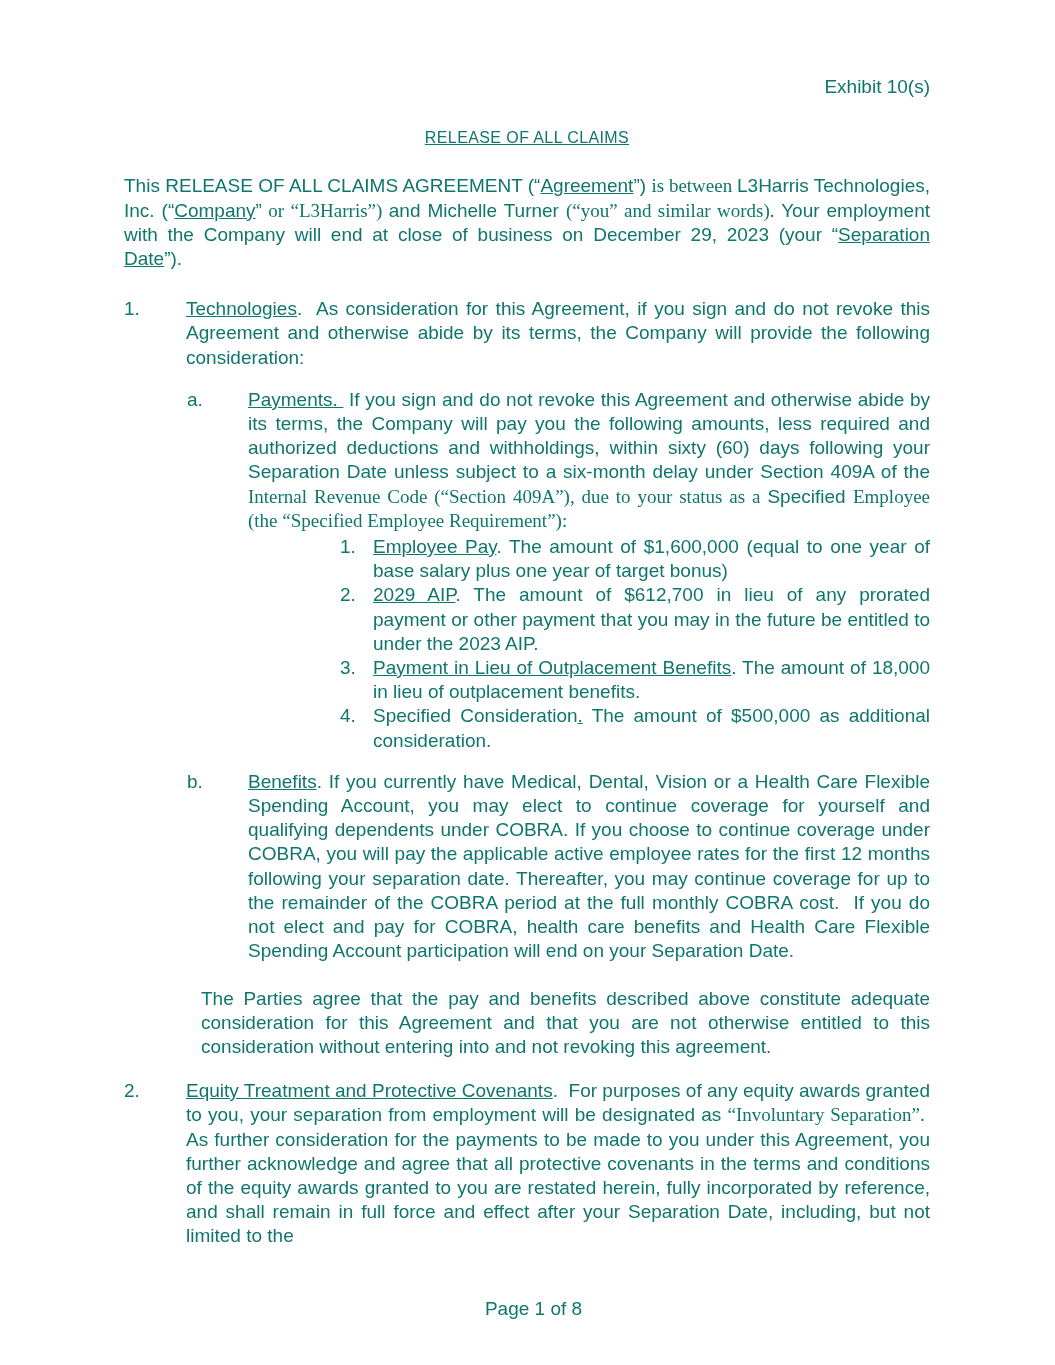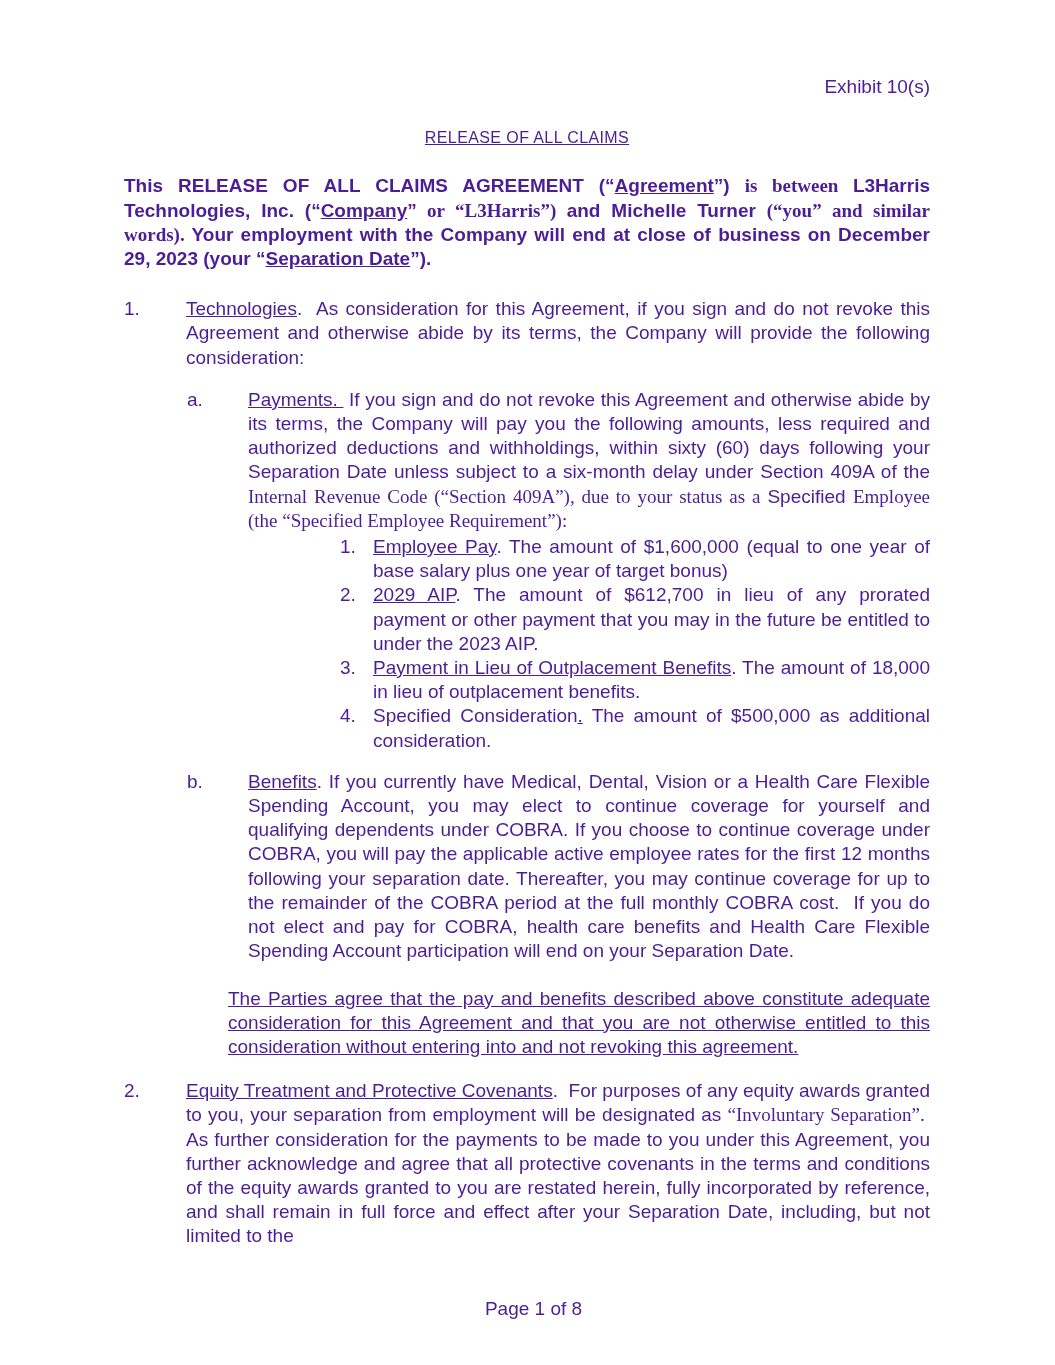--- a/index.html
+++ b/index.html
@@ -7,39 +7,39 @@
     position: relative;
     width: 1055px;
     height: 1365px;
     margin: 0 auto;
     background: #ffffff;
     box-sizing: border-box;
     padding: 75px 125px 0 124px;
     font-family: "Liberation Sans", sans-serif;
     font-size: 19px;
     line-height: 24.2px;
-    color: #4c1d95;
+    color: #0f766e;
     overflow: hidden;
   }
   .exhibit { text-align: right; }
   .doc-title { text-align: center; margin-top: 26px; }
   .doc-title .t { text-decoration: underline; font-size: 16px; letter-spacing: .4px; }
-  .para { text-align: justify; font-weight: bold; }
+  .para { text-align: justify; }
   .intro { margin-top: 24px; }
   .row { display: flex; }
   .l1 { margin-top: 26px; }
   .l1 > .marker { width: 62px; flex: none; }
   .l1.s2row { margin-top: 20px; }
   .l2 { margin-left: 63px; margin-top: 18px; }
   .l2 > .marker { width: 61px; flex: none; }
   .l2.brow { margin-top: 17px; }
   .body { flex: 1 1 auto; text-align: justify; }
   .l3list { margin-left: 216px; margin-top: 2px; }
   .l3 > .marker { width: 33px; flex: none; }
-  .parties { margin-left: 104px; margin-top: 23px; text-align: justify; text-decoration: underline; }
+  .parties { margin-left: 77px; margin-top: 23px; text-align: justify; }
   .footer { position: absolute; left: 12px; right: 0; top: 1297px; text-align: center; }
   .u { text-decoration: underline; }
   .serif { font-family: "Liberation Serif", serif; }
 </style>
 </head>
 <body>
 
 <div class="page">
 
   <div class="exhibit">Exhibit 10(s)</div>

